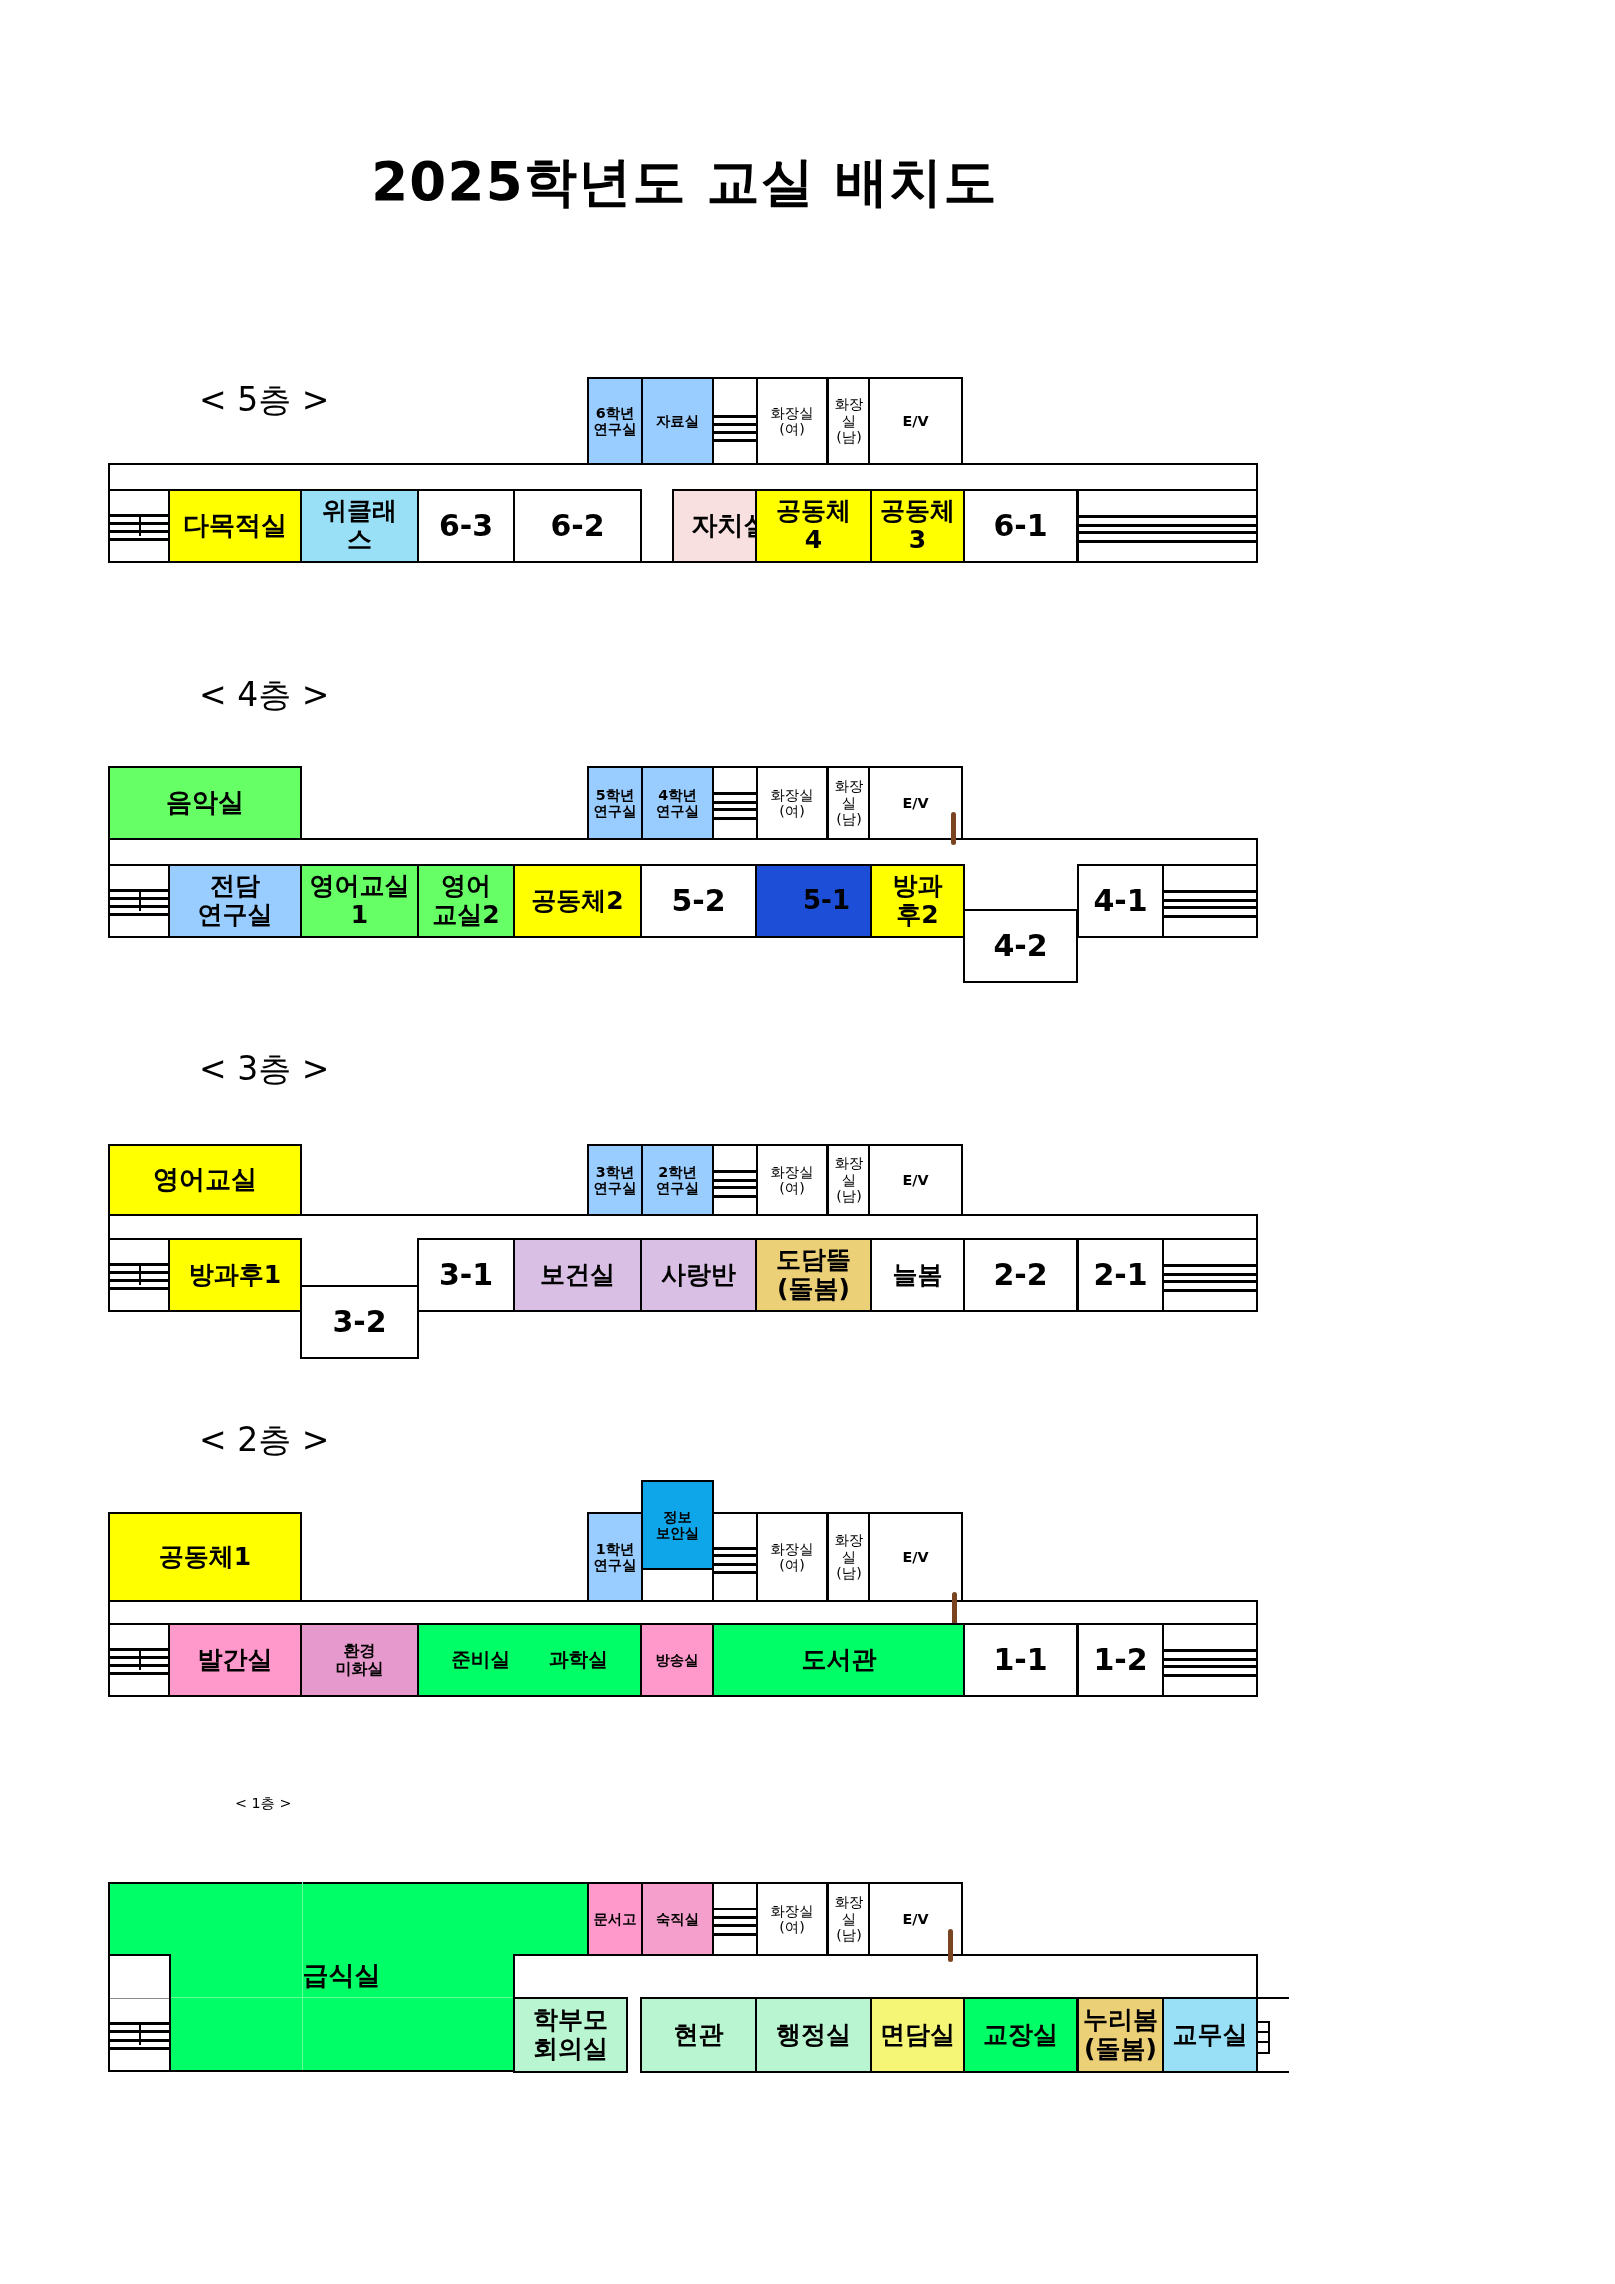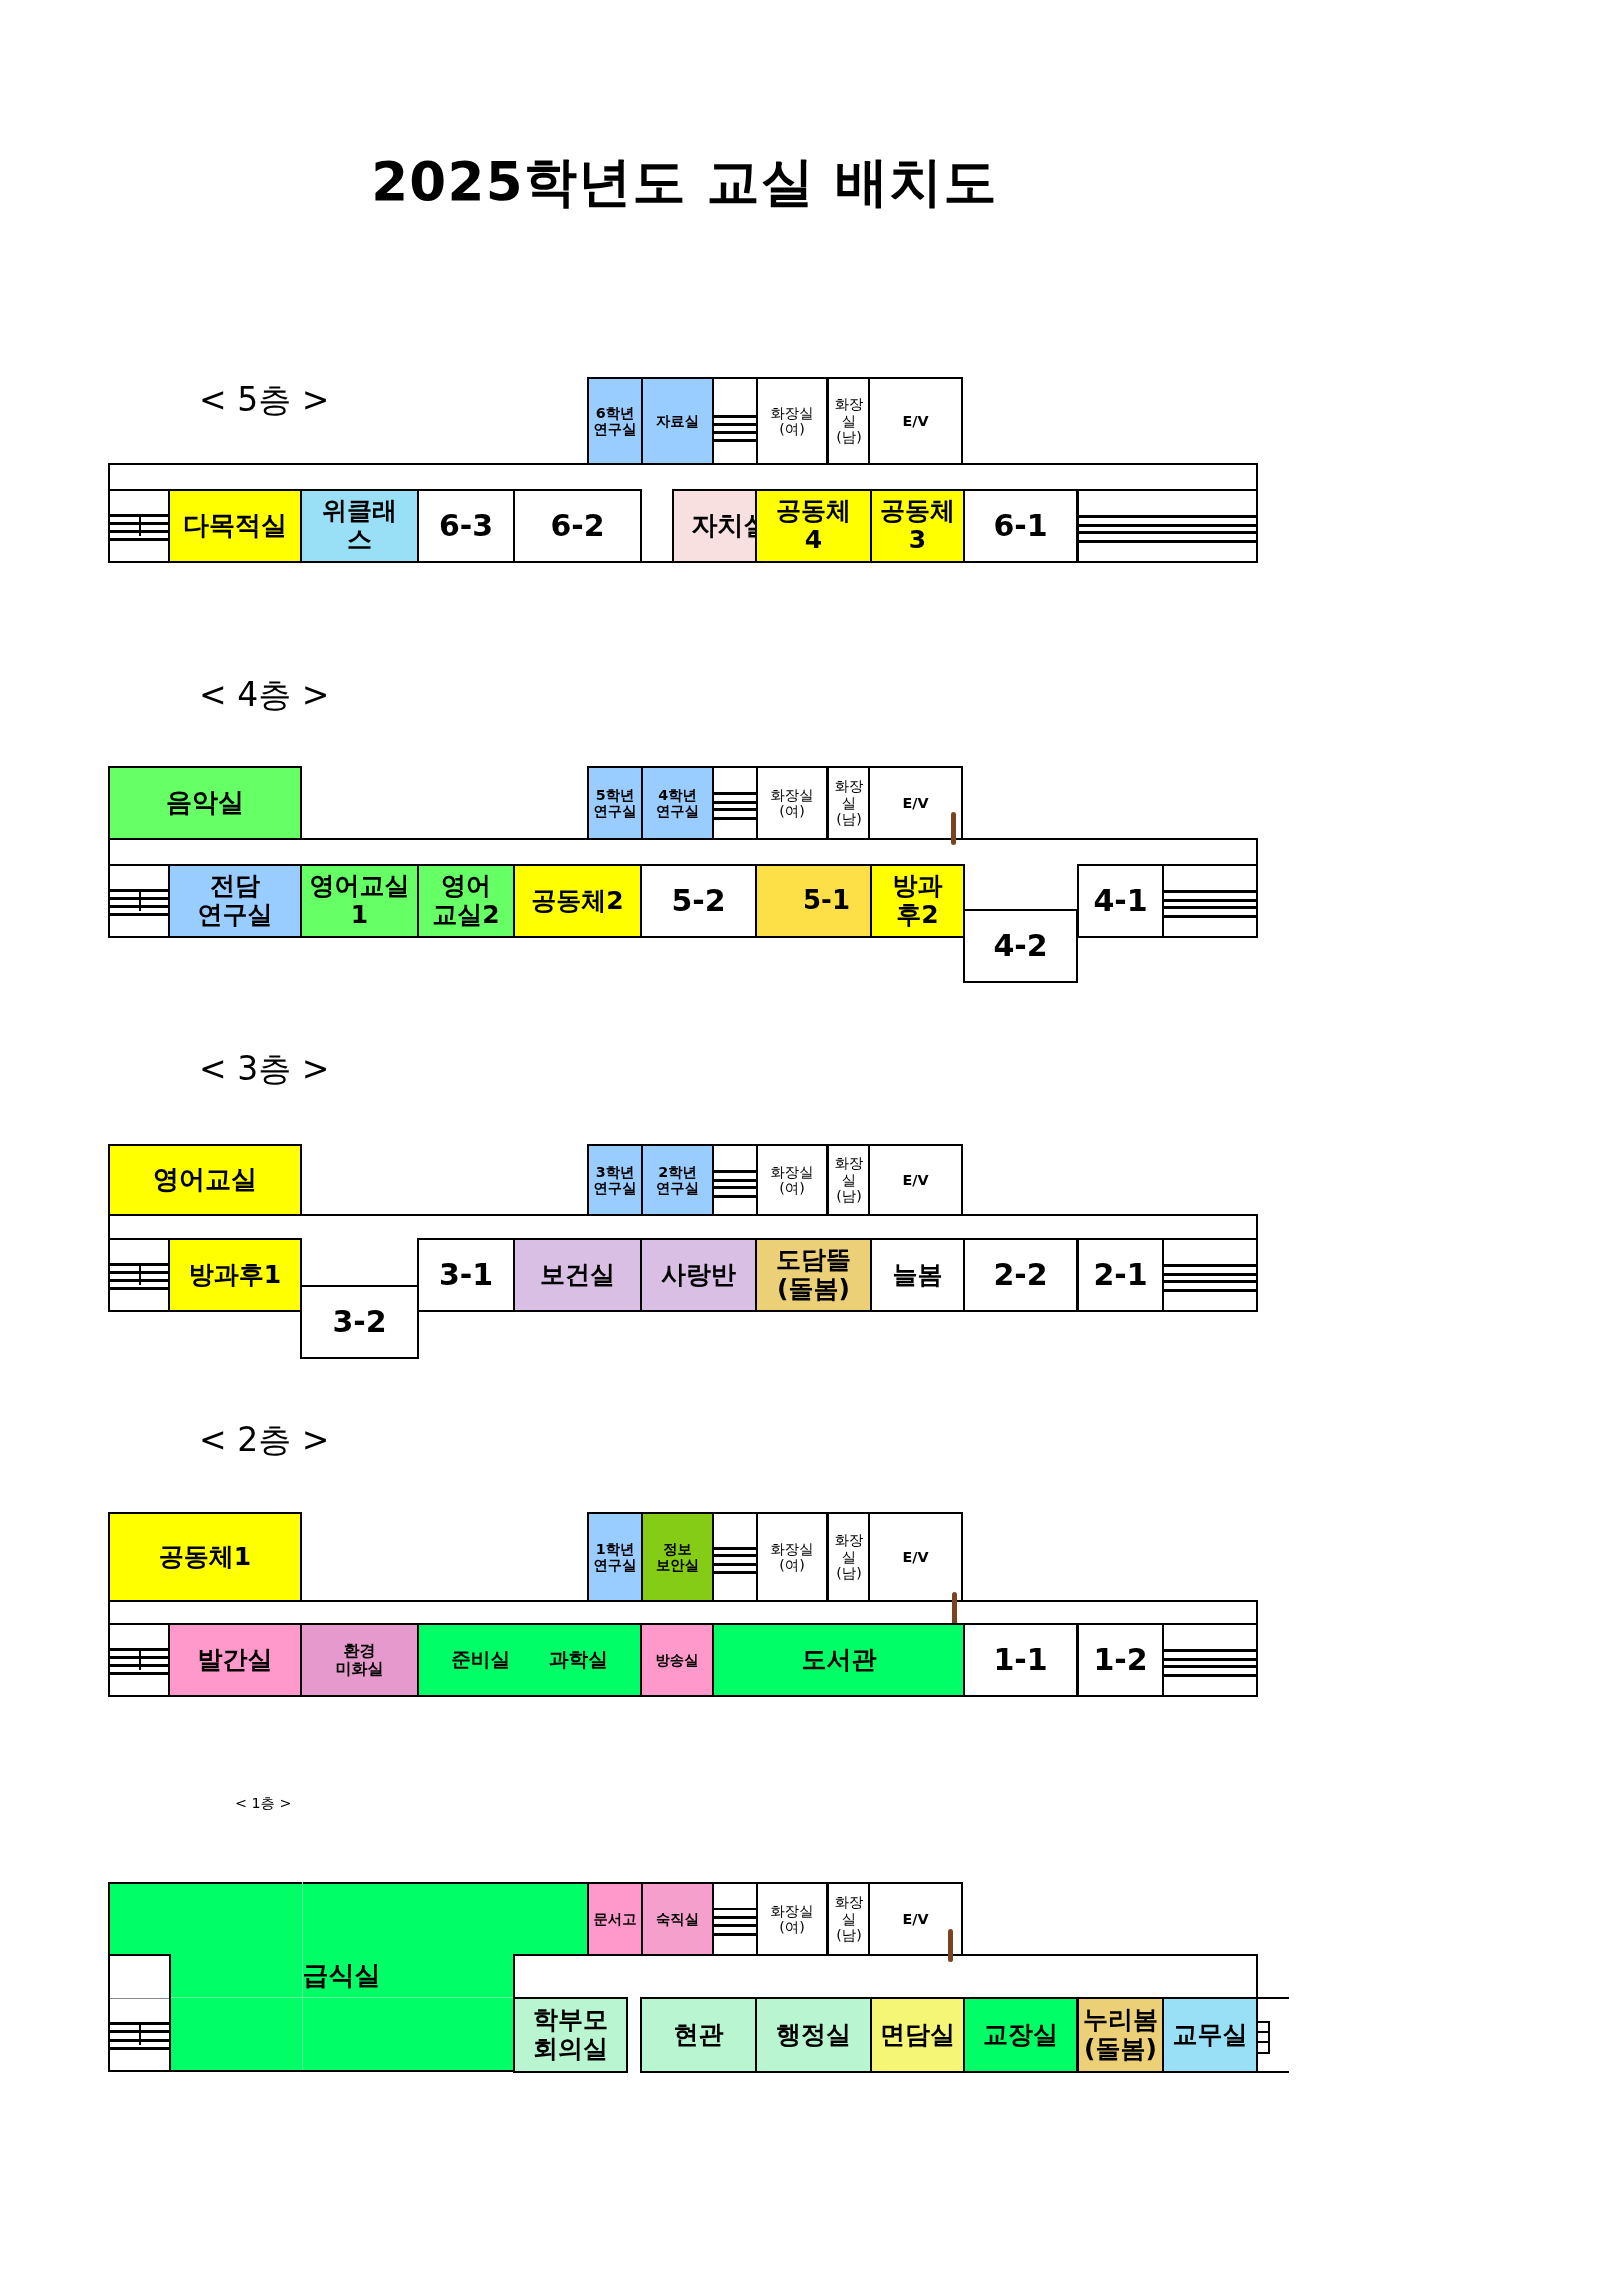--- a/index.html
+++ b/index.html
@@ -99,21 +99,21 @@
     <div class="vline" style="left:29px;top:23px;bottom:25px"></div>
 </div>
 <div class="box fs-m" style="left:168px;top:864px;width:134px;height:74px;background:#99ccff;">전담
 연구실</div>
 <div class="box fs-m" style="left:300px;top:864px;width:119px;height:74px;background:#66ff66;">영어교실
 1</div>
 <div class="box fs-m" style="left:417px;top:864px;width:98px;height:74px;background:#66ff66;">영어
 교실2</div>
 <div class="box fs-m" style="left:513px;top:864px;width:129px;height:74px;background:#ffff00;">공동체2</div>
 <div class="box fs-xl" style="left:640px;top:864px;width:117px;height:74px;background:#fff;">5-2</div>
-<div class="box fs-l" style="left:755px;top:864px;width:117px;height:74px;background:#fde047;padding-left:26px;">5-1</div>
+<div class="box fs-l" style="left:755px;top:864px;width:117px;height:74px;background:#1d4ed8;padding-left:26px;">5-1</div>
 <div class="box fs-m" style="left:870px;top:864px;width:95px;height:74px;background:#ffff00;overflow:hidden;">방과
 후2</div>
 <div class="box fs-xl" style="left:963px;top:864px;width:115px;height:74px;background:#fff;margin-top:45px;">4-2</div>
 <div class="box fs-xl" style="left:1077px;top:864px;width:87px;height:74px;background:#fff;">4-1</div>
 <div class="stairs" style="left:1162px;top:864px;width:96px;height:74px;">
   <div class="line" style="top:24px"></div>
     <div class="line" style="top:33px"></div>
     <div class="line" style="top:40px"></div>
     <div class="line" style="top:49px"></div>
 </div>
@@ -158,21 +158,21 @@
   <div class="line" style="top:24px"></div>
     <div class="line" style="top:33px"></div>
     <div class="line" style="top:40px"></div>
     <div class="line" style="top:49px"></div>
 </div>
 
 <div class="floor-label" style="left:199px;top:1418px;">&lt; 2층 &gt;</div>
 <div class="box fs-m" style="left:108px;top:1512px;width:194px;height:90px;background:#ffff00;">공동체1</div>
 <div class="box fs-xs" style="left:587px;top:1512px;width:56px;height:90px;background:#99ccff;">1학년
 연구실</div>
-<div class="box fs-xs" style="left:641px;top:1512px;width:73px;height:90px;background:#84cc16;">정보
+<div class="box fs-xs" style="left:641px;top:1480px;width:73px;height:90px;background:#0ea5e9;">정보
 보안실</div>
 <div class="stairs" style="left:712px;top:1512px;width:46px;height:90px;">
   <div class="line" style="top:33px"></div>
     <div class="line" style="top:40px"></div>
     <div class="line" style="top:49px"></div>
     <div class="line" style="top:57px"></div>
 </div>
 <div class="box fs-xs" style="left:756px;top:1512px;width:72px;height:90px;background:#fff;font-weight:normal;">화장실
 (여)</div>
 <div class="box fs-xs" style="left:827px;top:1512px;width:44px;height:90px;background:#fff;font-weight:normal;">화장

